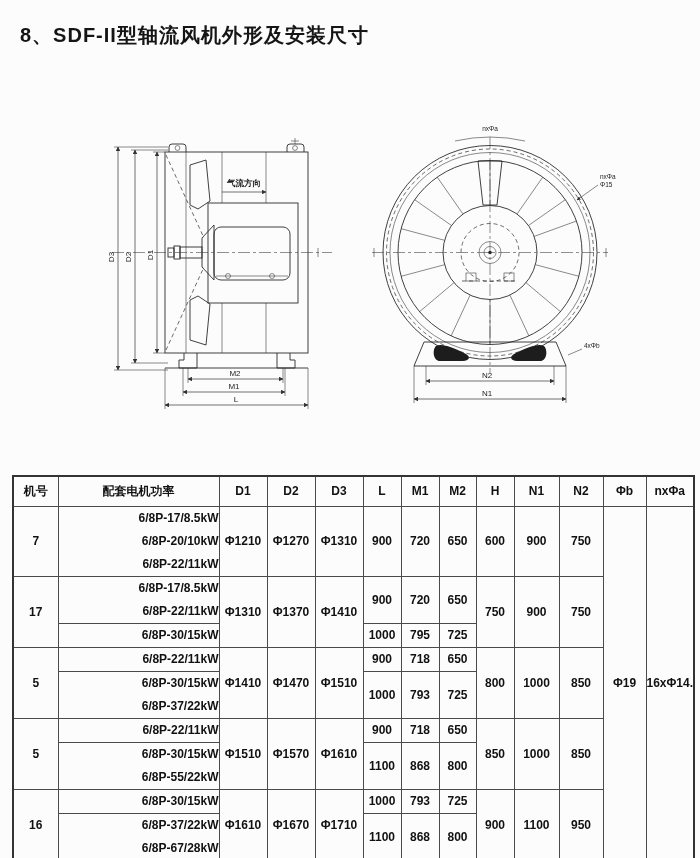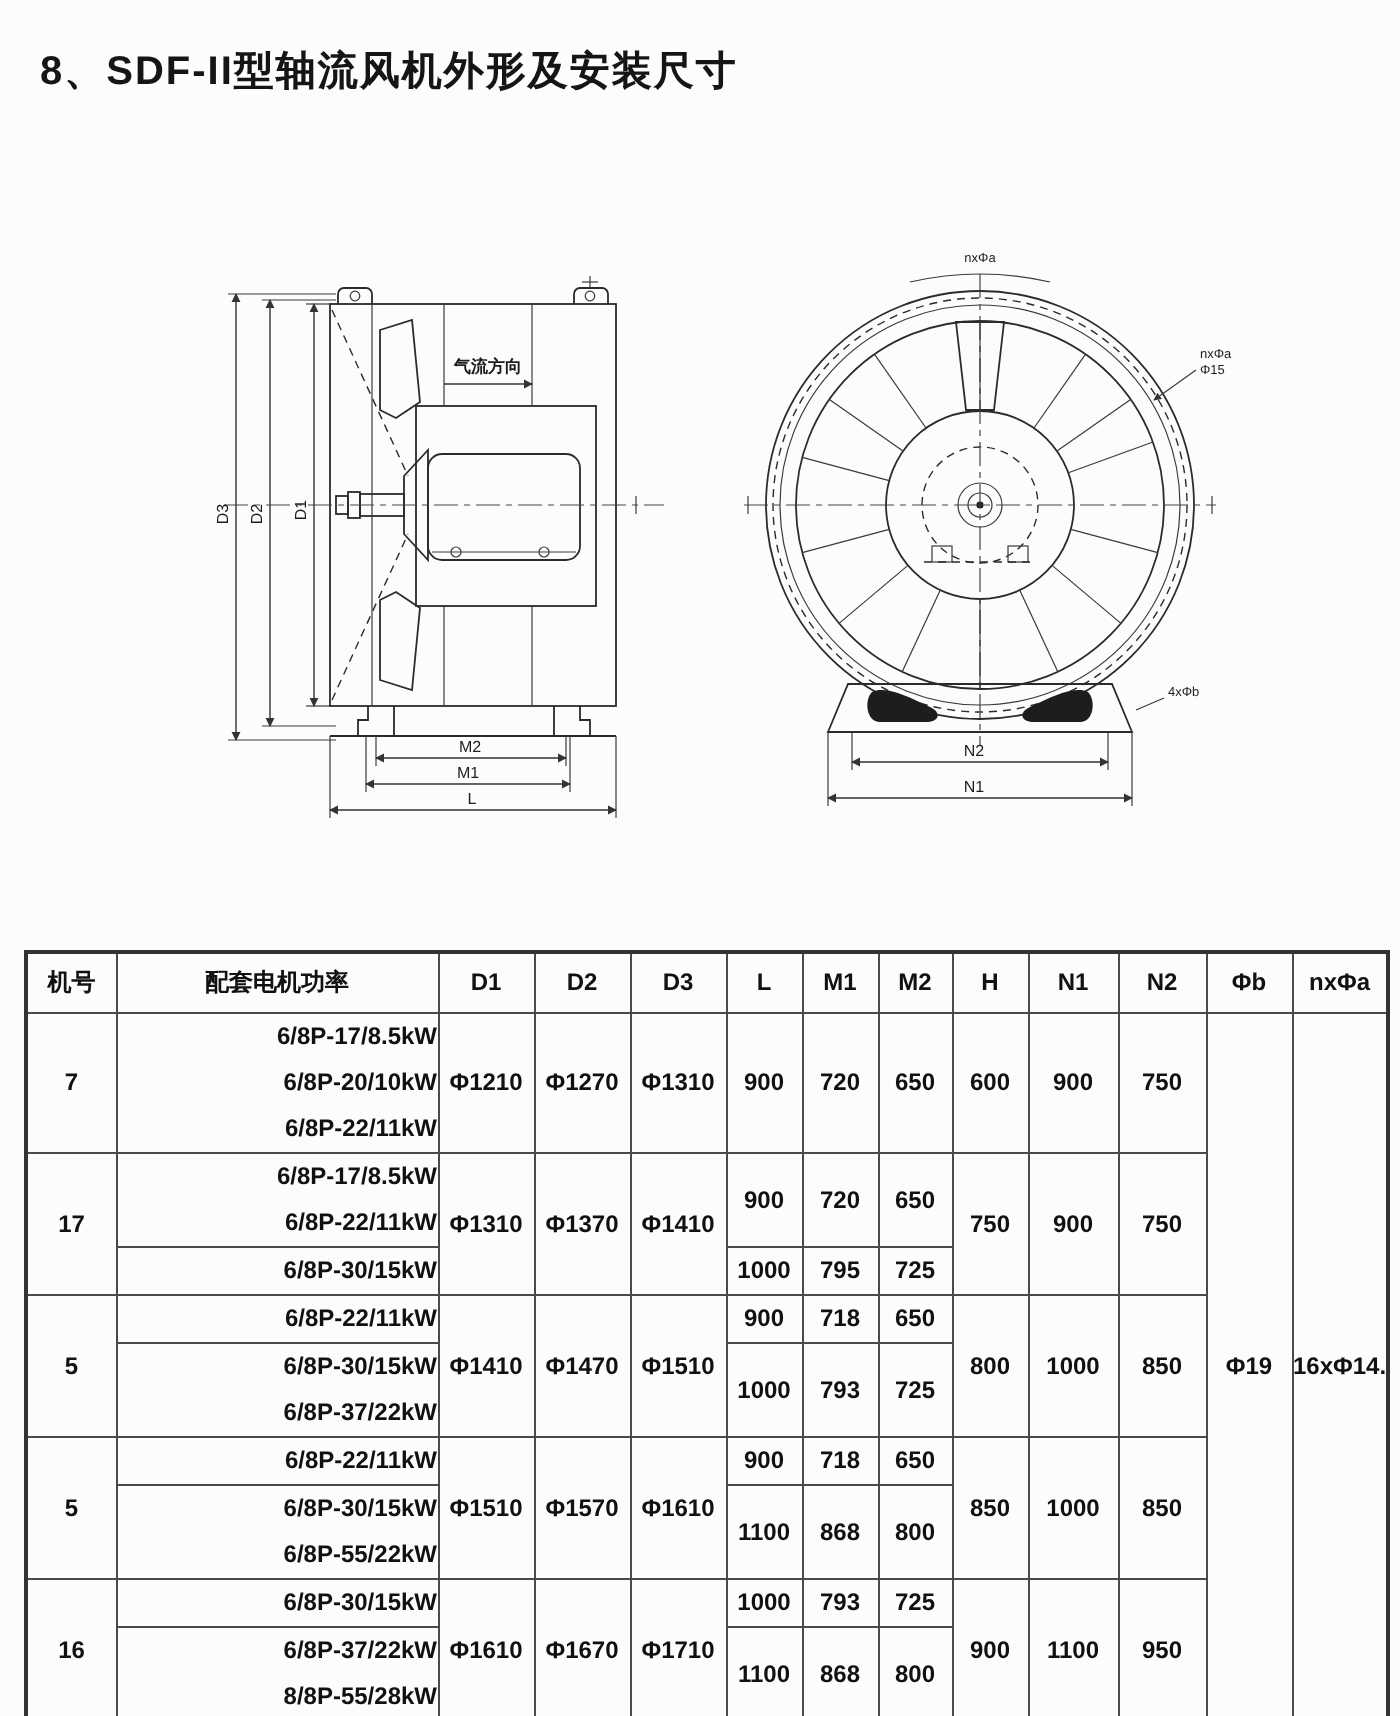--- a/index.html
+++ b/index.html
@@ -332,21 +332,21 @@
       <td>1000</td>
       <td>793</td>
       <td>725</td>
       <td rowspan="3">900</td>
       <td rowspan="3">1100</td>
       <td rowspan="3">950</td>
     </tr>
     <tr>
       <td rowspan="2">
         <div class="mline">6/8P-37/22kW</div>
-        <div class="mline">8/8P-55/28kW</div>
+        <div class="mline">6/8P-67/28kW</div>
       </td>
       <td rowspan="2">1100</td>
       <td rowspan="2">868</td>
       <td rowspan="2">800</td>
     </tr>
     <tr></tr>
   </tbody>
 </table>
 
 </body></html>

